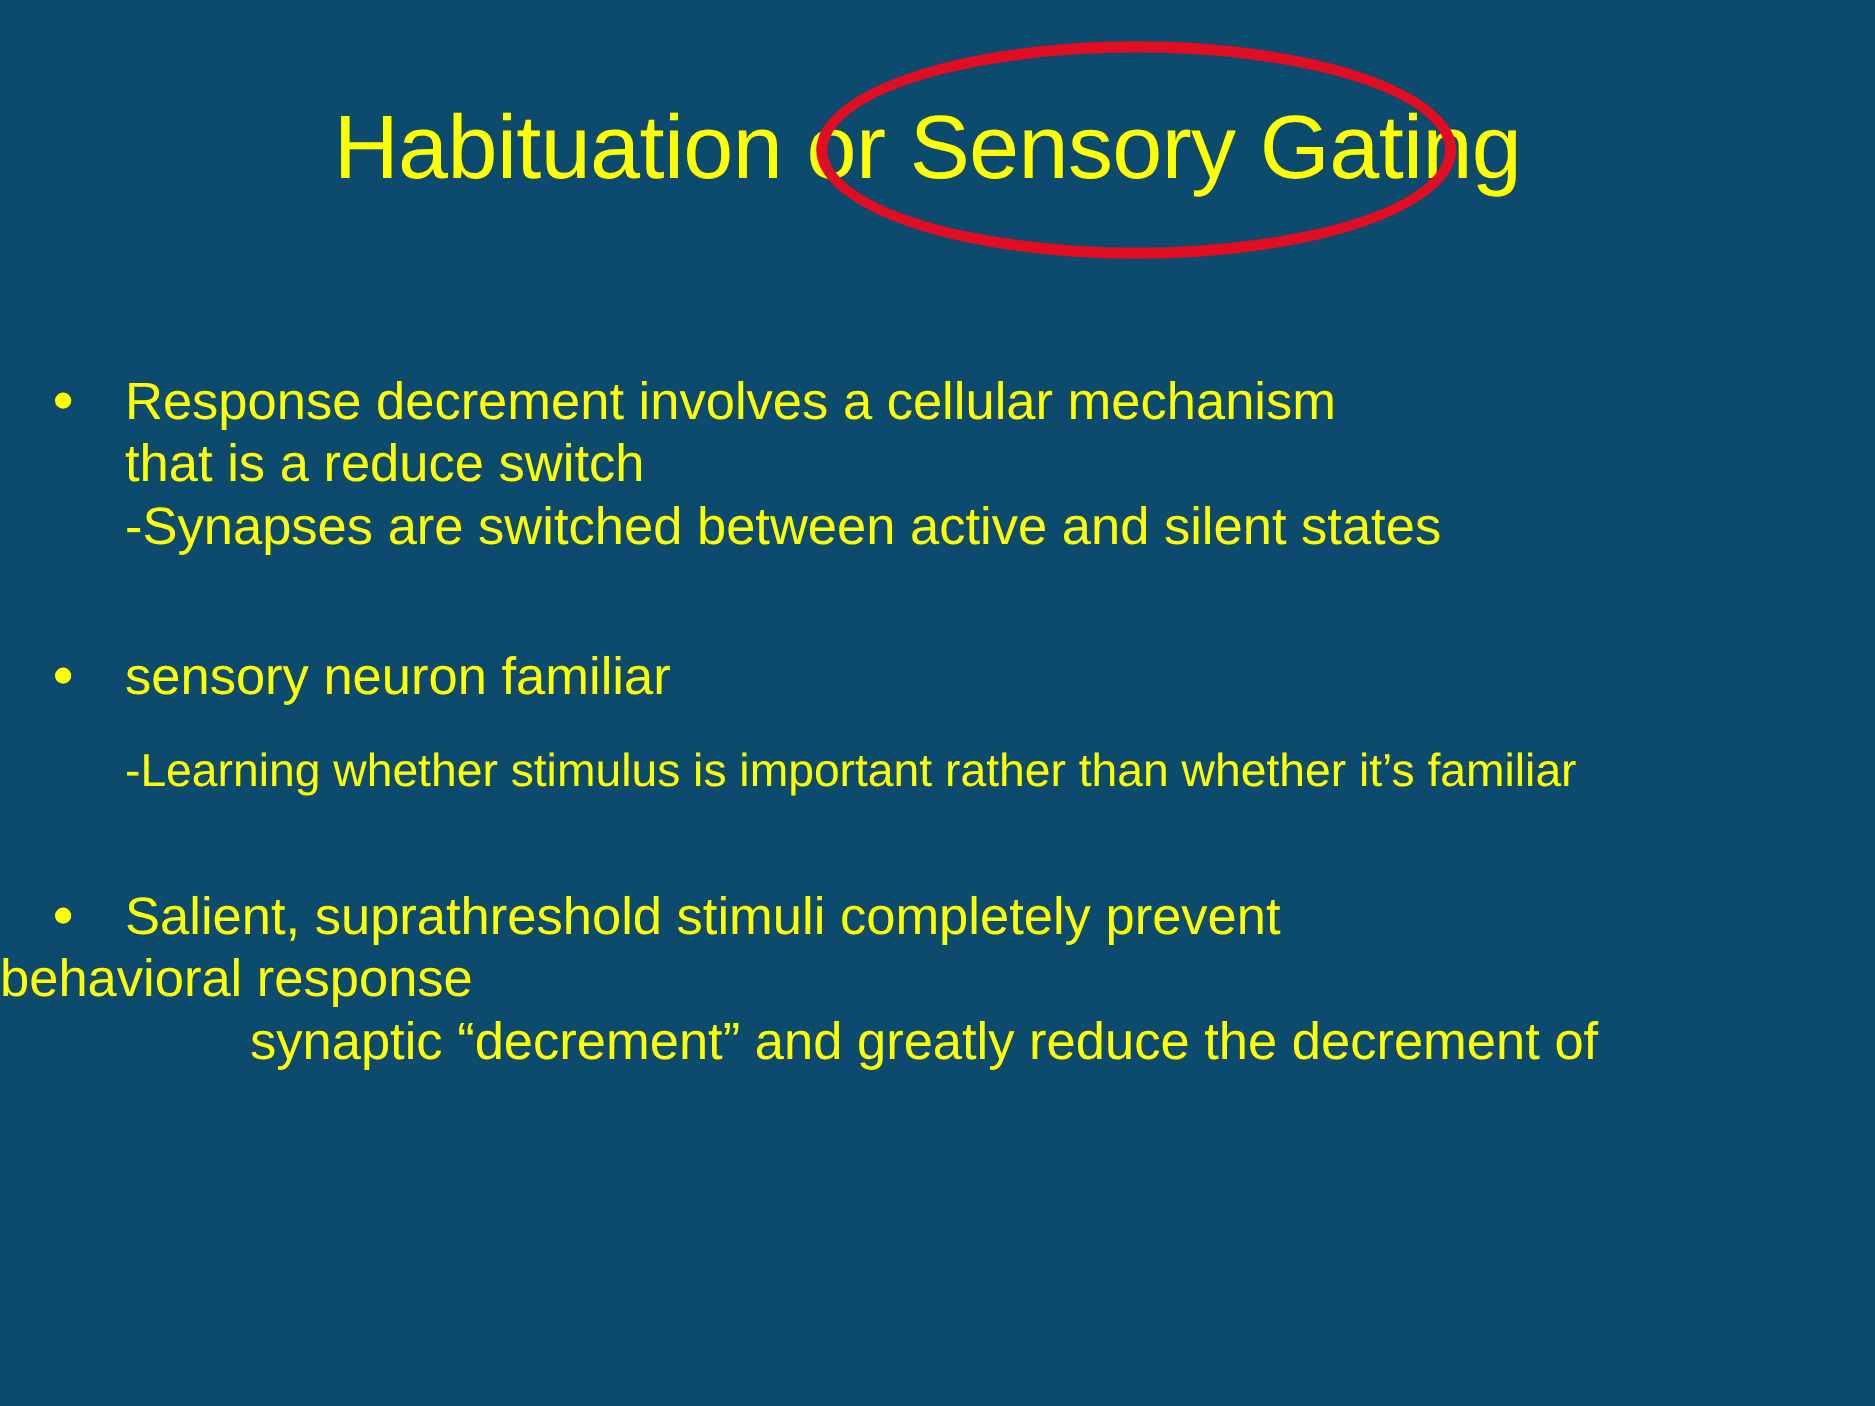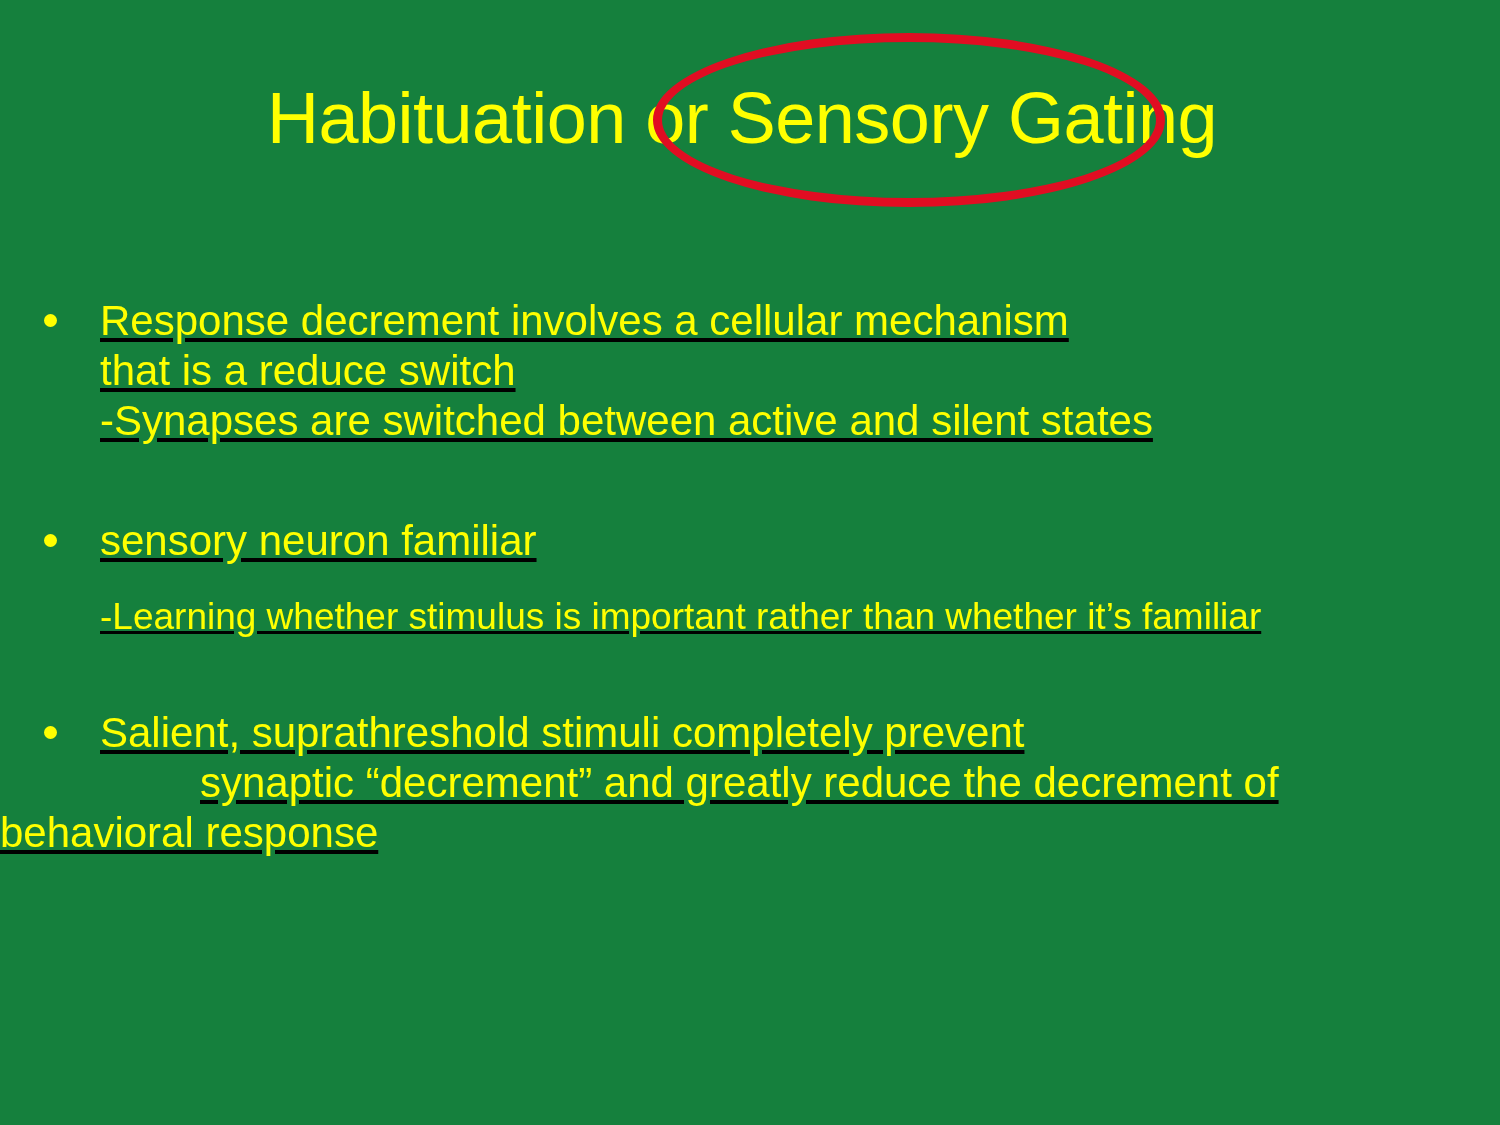--- a/index.html
+++ b/index.html
@@ -10,21 +10,21 @@
     width: 1500px;
     height: 1125px;
     background: #190060;
     font-family: "Liberation Sans", sans-serif;
     overflow: hidden;
   }
   #slide {
     position: relative;
     width: 1500px;
     height: 1125px;
-    background: #15803d;
+    background: #0c4a6e;
   }
 
   
   #title-block {
     position: absolute;
     left: 0;
     top: 78px;
     width: 1500px;
     text-align: center;
   }
@@ -50,21 +50,20 @@
     box-sizing: border-box;
     pointer-events: none;
   }
 
   
   #body-block {
     position: absolute;
     left: 0;
     top: 296px;
     width: 1244px;
-    text-decoration: underline;
   }
   .bullet-group {
     position: relative;
   }
   .bullet-marker {
     position: absolute;
     left: 44px;
     top: 18px;
     width: 13px;
     height: 13px;
@@ -126,19 +125,19 @@
         <div class="line sub">-Learning whether stimulus is important rather than whether it’s familiar</div>
       </div>
     </div>
 
     <div class="gap-xl"></div>
 
     <div class="bullet-group">
       <span class="bullet-marker"></span>
       <div class="bullet-lines">
         <div class="line">Salient, suprathreshold stimuli completely prevent</div>
+        <div class="line outdent">behavioral response</div>
         <div class="line indent-deep">synaptic “decrement” and greatly reduce the decrement of</div>
-        <div class="line outdent">behavioral response</div>
       </div>
     </div>
 
   </div>
 </div>
 
 </body></html>

